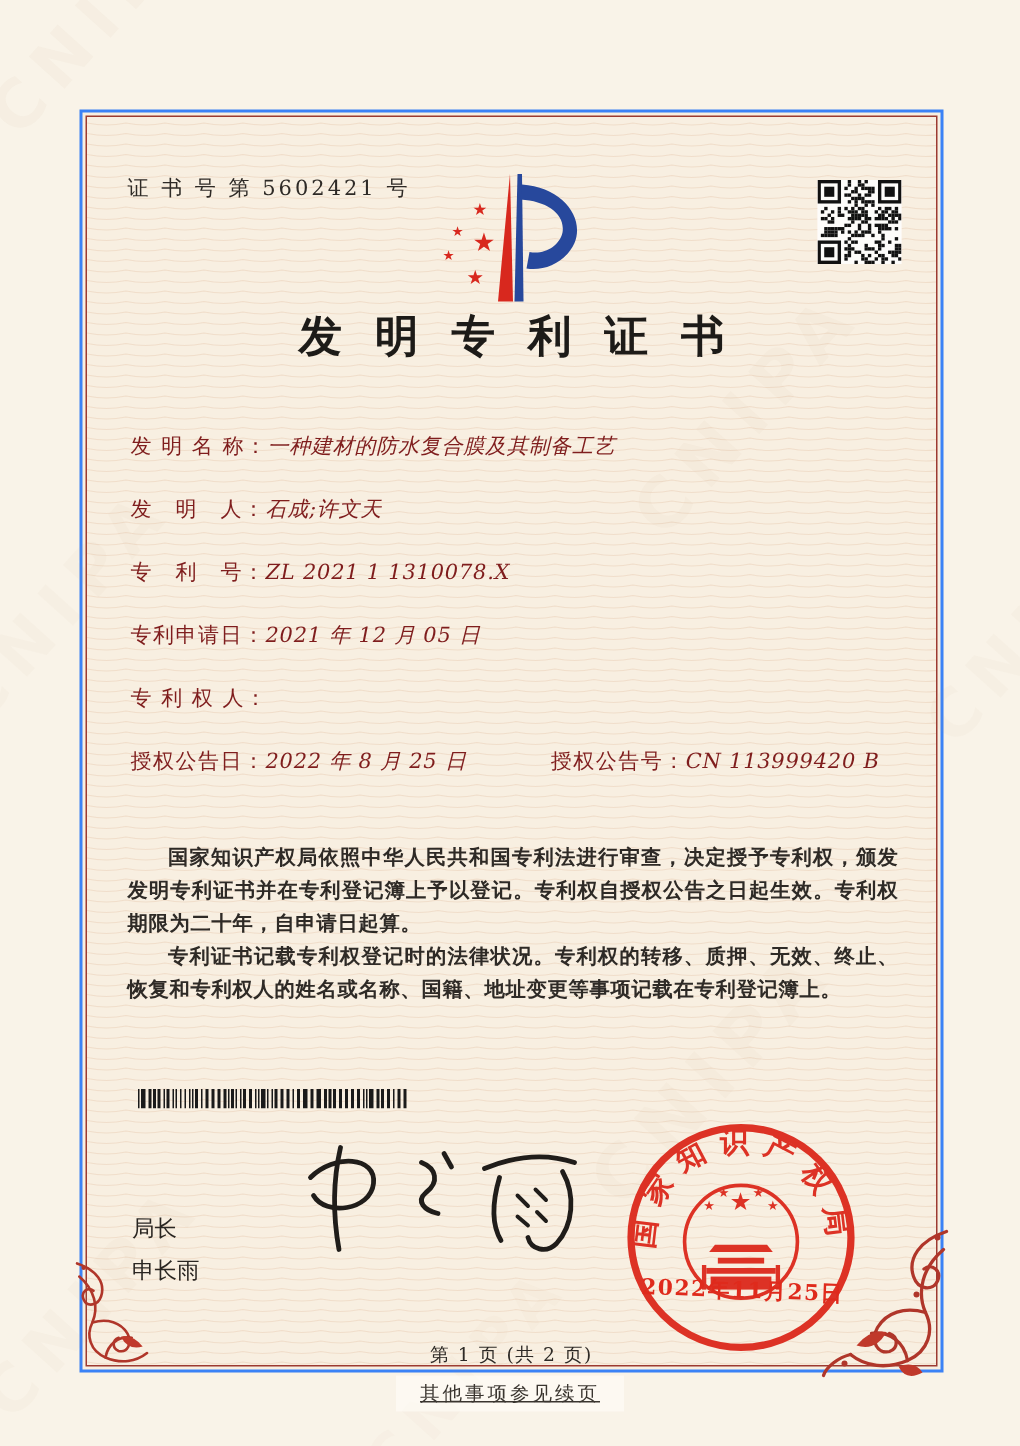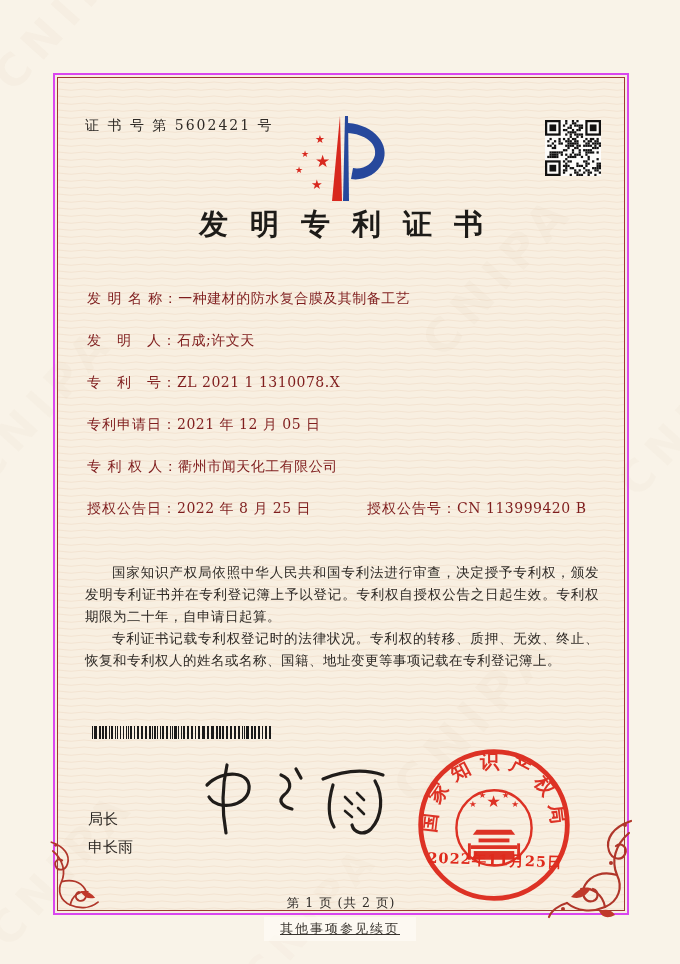--- a/index.html
+++ b/index.html
@@ -14,44 +14,44 @@
   .wm{
     position:absolute;z-index:2;pointer-events:none;
     font-family:"DejaVu Sans","Liberation Sans",sans-serif;
     font-weight:bold;color:rgba(186,150,114,0.20);
     letter-spacing:9px;transform:rotate(-48deg);white-space:nowrap;
   }
 
   
   .cert{
     position:absolute;left:53px;top:73px;width:572px;height:838px;
-    border:2px solid #d946ef;background:#f8efe1;
+    border:2px solid #3b82f6;background:#f8efe1;
   }
   .cert-inner{position:absolute;inset:2px;border:1px solid #9c3a31;pointer-events:none;z-index:1;}
   #guilloche{position:absolute;inset:3px;z-index:0;}
 
   .cert-no{
     position:absolute;left:30px;top:42px;z-index:3;
     font-size:14px;letter-spacing:2px;color:#2e2a26;
   }
   .logo{position:absolute;left:236px;top:38px;width:102px;height:92px;z-index:3;}
   .qr{position:absolute;left:490px;top:45px;width:56px;height:56px;z-index:3;background:#fdfcfa;}
   .title{
     position:absolute;left:0;top:130px;width:100%;text-align:center;z-index:3;
     font-size:29px;font-weight:bold;color:#1d1b18;
     letter-spacing:22px;text-indent:22px;white-space:nowrap;
   }
 
   .fields{position:absolute;left:32px;top:212px;width:512px;z-index:3;}
   .frow{display:flex;align-items:baseline;margin-bottom:20px;font-size:14px;line-height:22px;color:#7f1d1d;}
   .flabel{white-space:pre;letter-spacing:1px;flex:none;}
-  .fvalue{letter-spacing:0.5px;white-space:nowrap;}
+  .fvalue{letter-spacing:0.5px;white-space:nowrap;font-style:italic;}
   .pair2{margin-left:56px;display:flex;align-items:baseline;}
 
-  .paras{position:absolute;left:30px;top:486px;width:514px;z-index:3;}
+  .paras{position:absolute;left:30px;top:486px;width:514px;z-index:3;font-weight:bold;}
   .paras p{
     margin:0;font-size:13.5px;line-height:22px;color:#2e2a26;
     text-indent:2em;letter-spacing:0.5px;text-align:justify;
   }
 
   .barcode{position:absolute;left:37px;top:651px;width:180px;height:13px;z-index:3;}
 
   .officer{position:absolute;left:33px;top:702px;z-index:3;font-size:15px;color:#2a2622;line-height:28px;margin-top:28px;}
   .sig{position:absolute;left:138px;top:680px;width:238px;height:84px;z-index:5;}
 
@@ -445,21 +445,20 @@
         <div class="frow">
           <span class="flabel">专　利　号：</span>
           <span class="fvalue">ZL 2021 1 1310078.X</span>
         </div>
         <div class="frow">
           <span class="flabel">专利申请日：</span>
           <span class="fvalue">2021 年 12 月 05 日</span>
         </div>
         <div class="frow">
           <span class="flabel">专 利 权 人：</span>
-          <span class="fvalue">衢州市闻天化工有限公司</span>
         </div>
         <div class="frow">
           <span class="flabel">授权公告日：</span>
           <span class="fvalue">2022 年 8 月 25 日</span>
           <span class="pair2">
             <span class="flabel">授权公告号：</span>
             <span class="fvalue">CN 113999420 B</span>
           </span>
         </div>
       </div>

